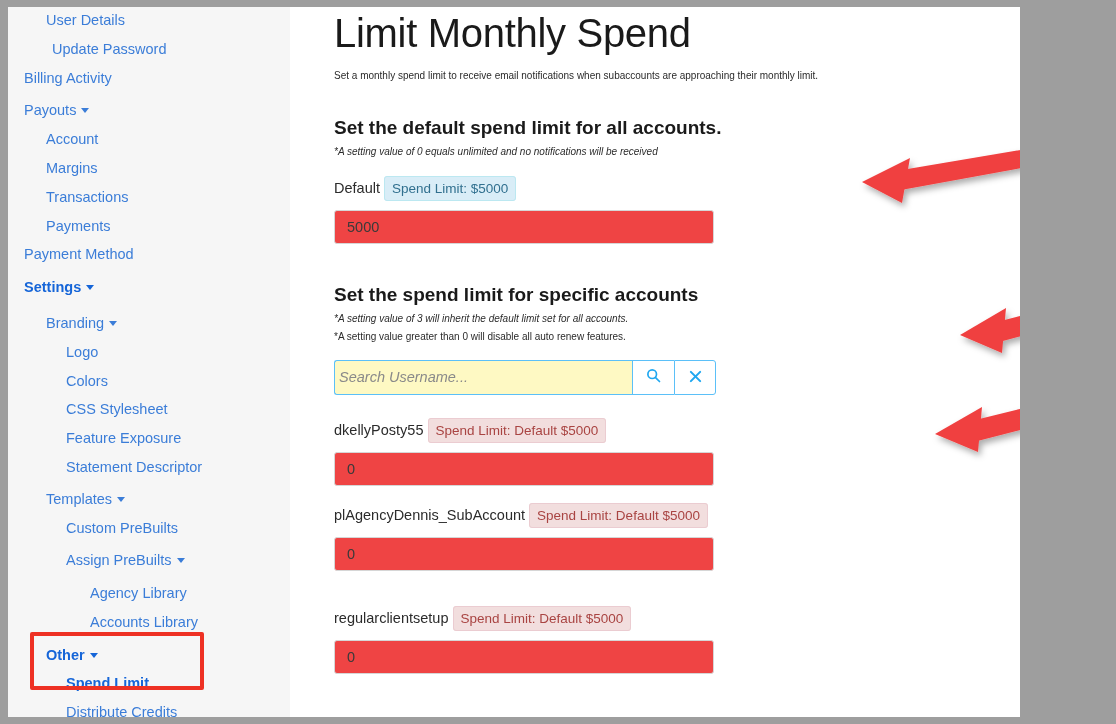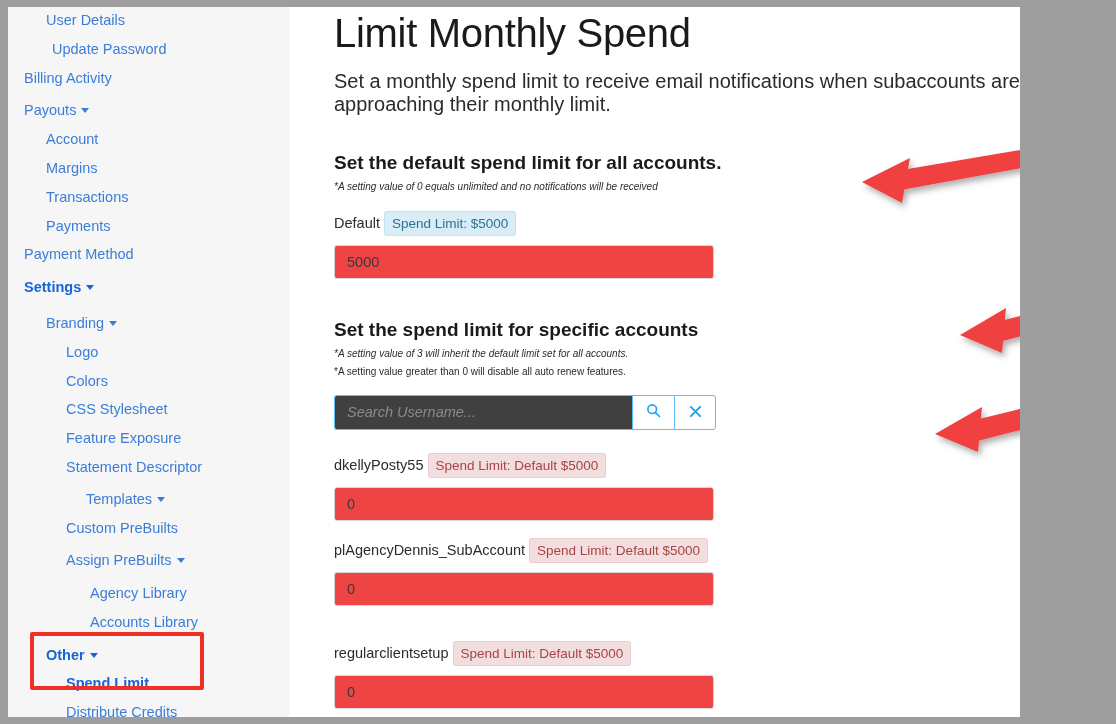--- a/index.html
+++ b/index.html
@@ -76,21 +76,21 @@
   .page-title {
     font-size: 40px;
     font-weight: normal;
     color: #1a1a1a;
     margin: 0;
     padding-top: 4px;
     letter-spacing: -0.3px;
     font-family: "Liberation Sans", sans-serif;
   }
   .page-sub {
-    font-size: 20px;
+    font-size: 10px;
     color: #2b2b2b;
     margin-top: 14px;
   }
   .section-h {
     font-size: 19px;
     font-weight: bold;
     color: #1a1a1a;
     margin: 0;
   }
   .note {
@@ -147,25 +147,25 @@
     display: flex;
     width: 382px;
     height: 35px;
   }
   .search-input {
     flex: 1;
     box-sizing: border-box;
     border: 1px solid #5bc0f8;
     border-right: none;
     border-radius: 3px 0 0 3px;
-    padding: 0 12px;
+    padding: 0 4px;
     font-size: 14.5px;
     font-style: italic;
     color: #8a8a8a;
-    background: #404040;
+    background: #fef9c3;
     outline: none;
     font-family: "Liberation Sans", sans-serif;
   }
   .search-input::placeholder { color: #8a8a8a; font-style: italic; opacity: 1; }
   .sbtn {
     width: 42px;
     box-sizing: border-box;
     border: 1px solid #5bc0f8;
     background: #fff;
     color: #1fa7f0;
@@ -203,21 +203,21 @@
         <a class="nav-item lvl2" style="position: absolute; top: 183px; left: 0px;"><span>Transactions</span></a>
         <a class="nav-item lvl2" style="position: absolute; top: 212px; left: 0px;"><span>Payments</span></a>
         <a class="nav-item lvl1" style="position: absolute; top: 240px; left: 0px;"><span>Payment Method</span></a>
         <a class="nav-item lvl1 bold" style="position: absolute; top: 273px; left: 0px;"><span>Settings</span><span class="caret"></span></a>
         <a class="nav-item lvl2" style="position: absolute; top: 309px; left: 0px;"><span>Branding</span><span class="caret"></span></a>
         <a class="nav-item lvl3" style="position: absolute; top: 338px; left: 0px;"><span>Logo</span></a>
         <a class="nav-item lvl3" style="position: absolute; top: 367px; left: 0px;"><span>Colors</span></a>
         <a class="nav-item lvl3" style="position: absolute; top: 395px; left: 0px;"><span>CSS Stylesheet</span></a>
         <a class="nav-item lvl3" style="position: absolute; top: 424px; left: 0px;"><span>Feature Exposure</span></a>
         <a class="nav-item lvl3" style="position: absolute; top: 453px; left: 0px;"><span>Statement Descriptor</span></a>
-        <a class="nav-item lvl2" style="position: absolute; top: 485px; left: 0px; margin-left: 40px;"><span>Templates</span><span class="caret"></span></a>
+        <a class="nav-item lvl2" style="position: absolute; top: 485px; left: 0px;"><span>Templates</span><span class="caret"></span></a>
         <a class="nav-item lvl3" style="position: absolute; top: 514px; left: 0px;"><span>Custom PreBuilts</span></a>
         <a class="nav-item lvl3" style="position: absolute; top: 546px; left: 0px;"><span>Assign PreBuilts</span><span class="caret"></span></a>
         <a class="nav-item lvl4" style="position: absolute; top: 579px; left: 0px;"><span>Agency Library</span></a>
         <a class="nav-item lvl4" style="position: absolute; top: 608px; left: 0px;"><span>Accounts Library</span></a>
         <a class="nav-item lvl2 bold" style="position: absolute; top: 641px; left: 0px;"><span>Other</span><span class="caret"></span></a>
         <a class="nav-item lvl3 bold" style="position: absolute; top: 669px; left: 0px;"><span>Spend Limit</span></a>
         <a class="nav-item lvl3" style="position: absolute; top: 698px; left: 0px;"><span>Distribute Credits</span></a>
       </div>
     <div class="highlight-box" style="left:22px; top:625px; width:174px; height:58px;"></div>
   </nav>

